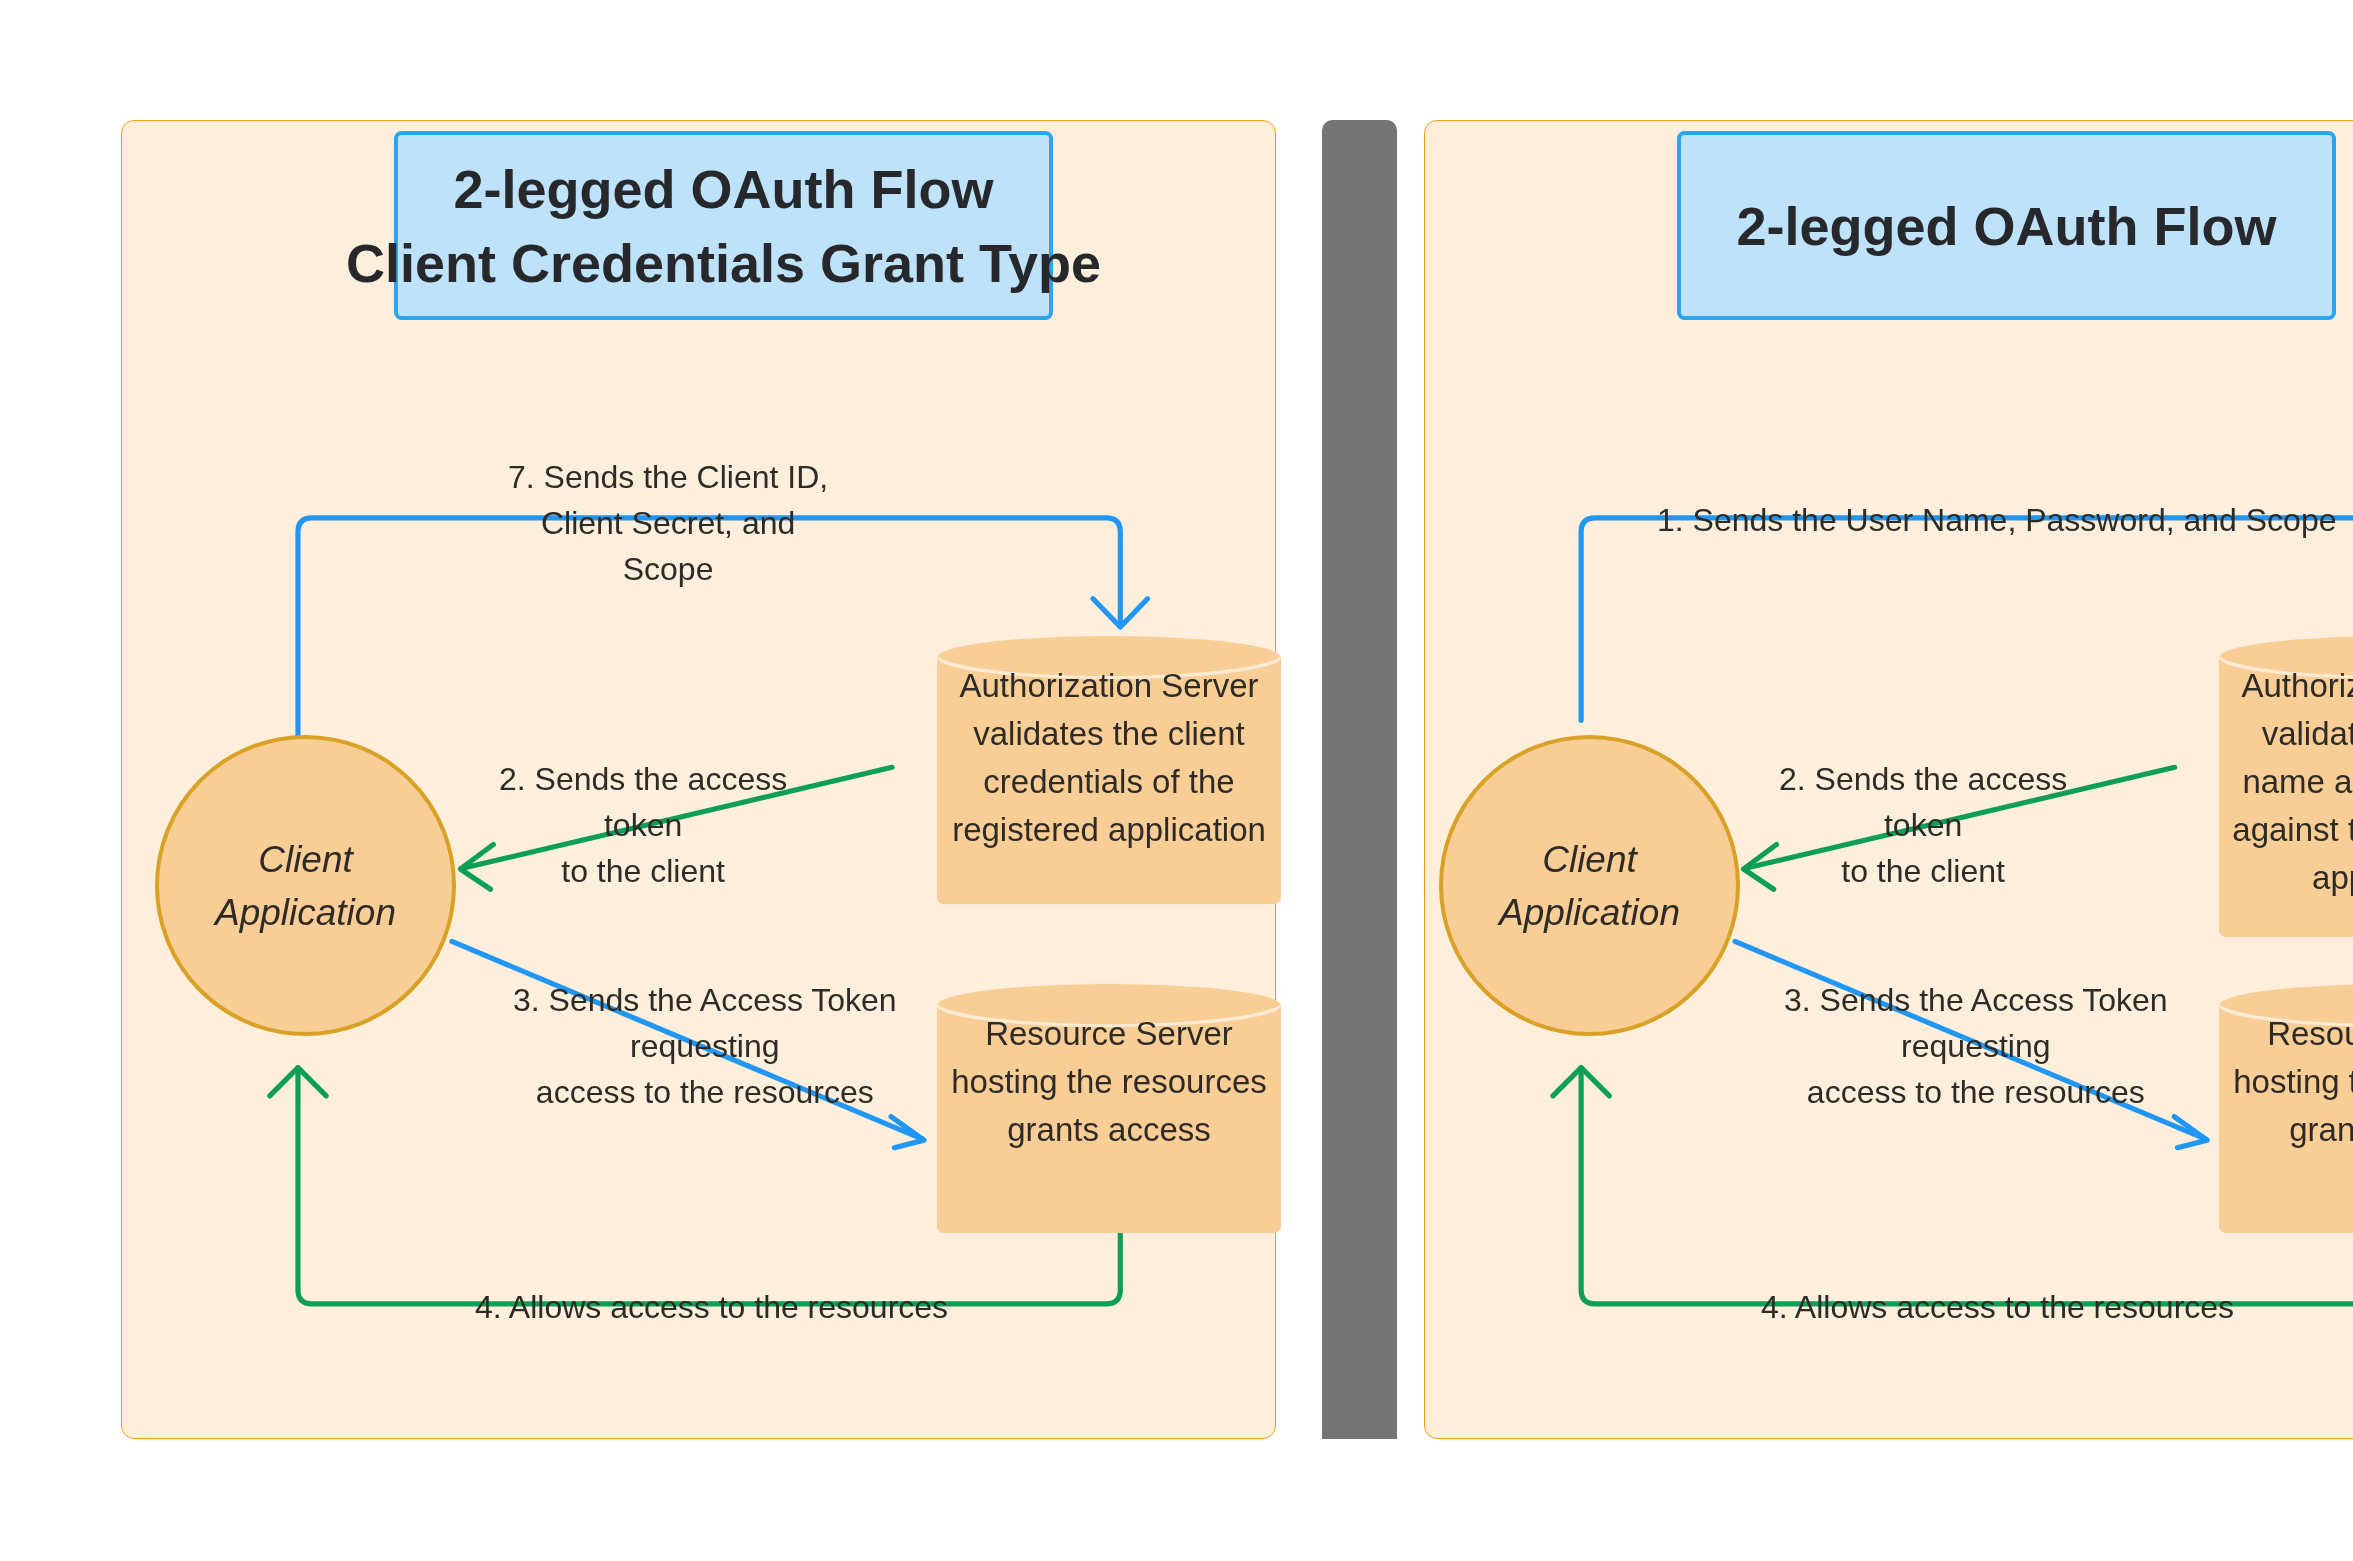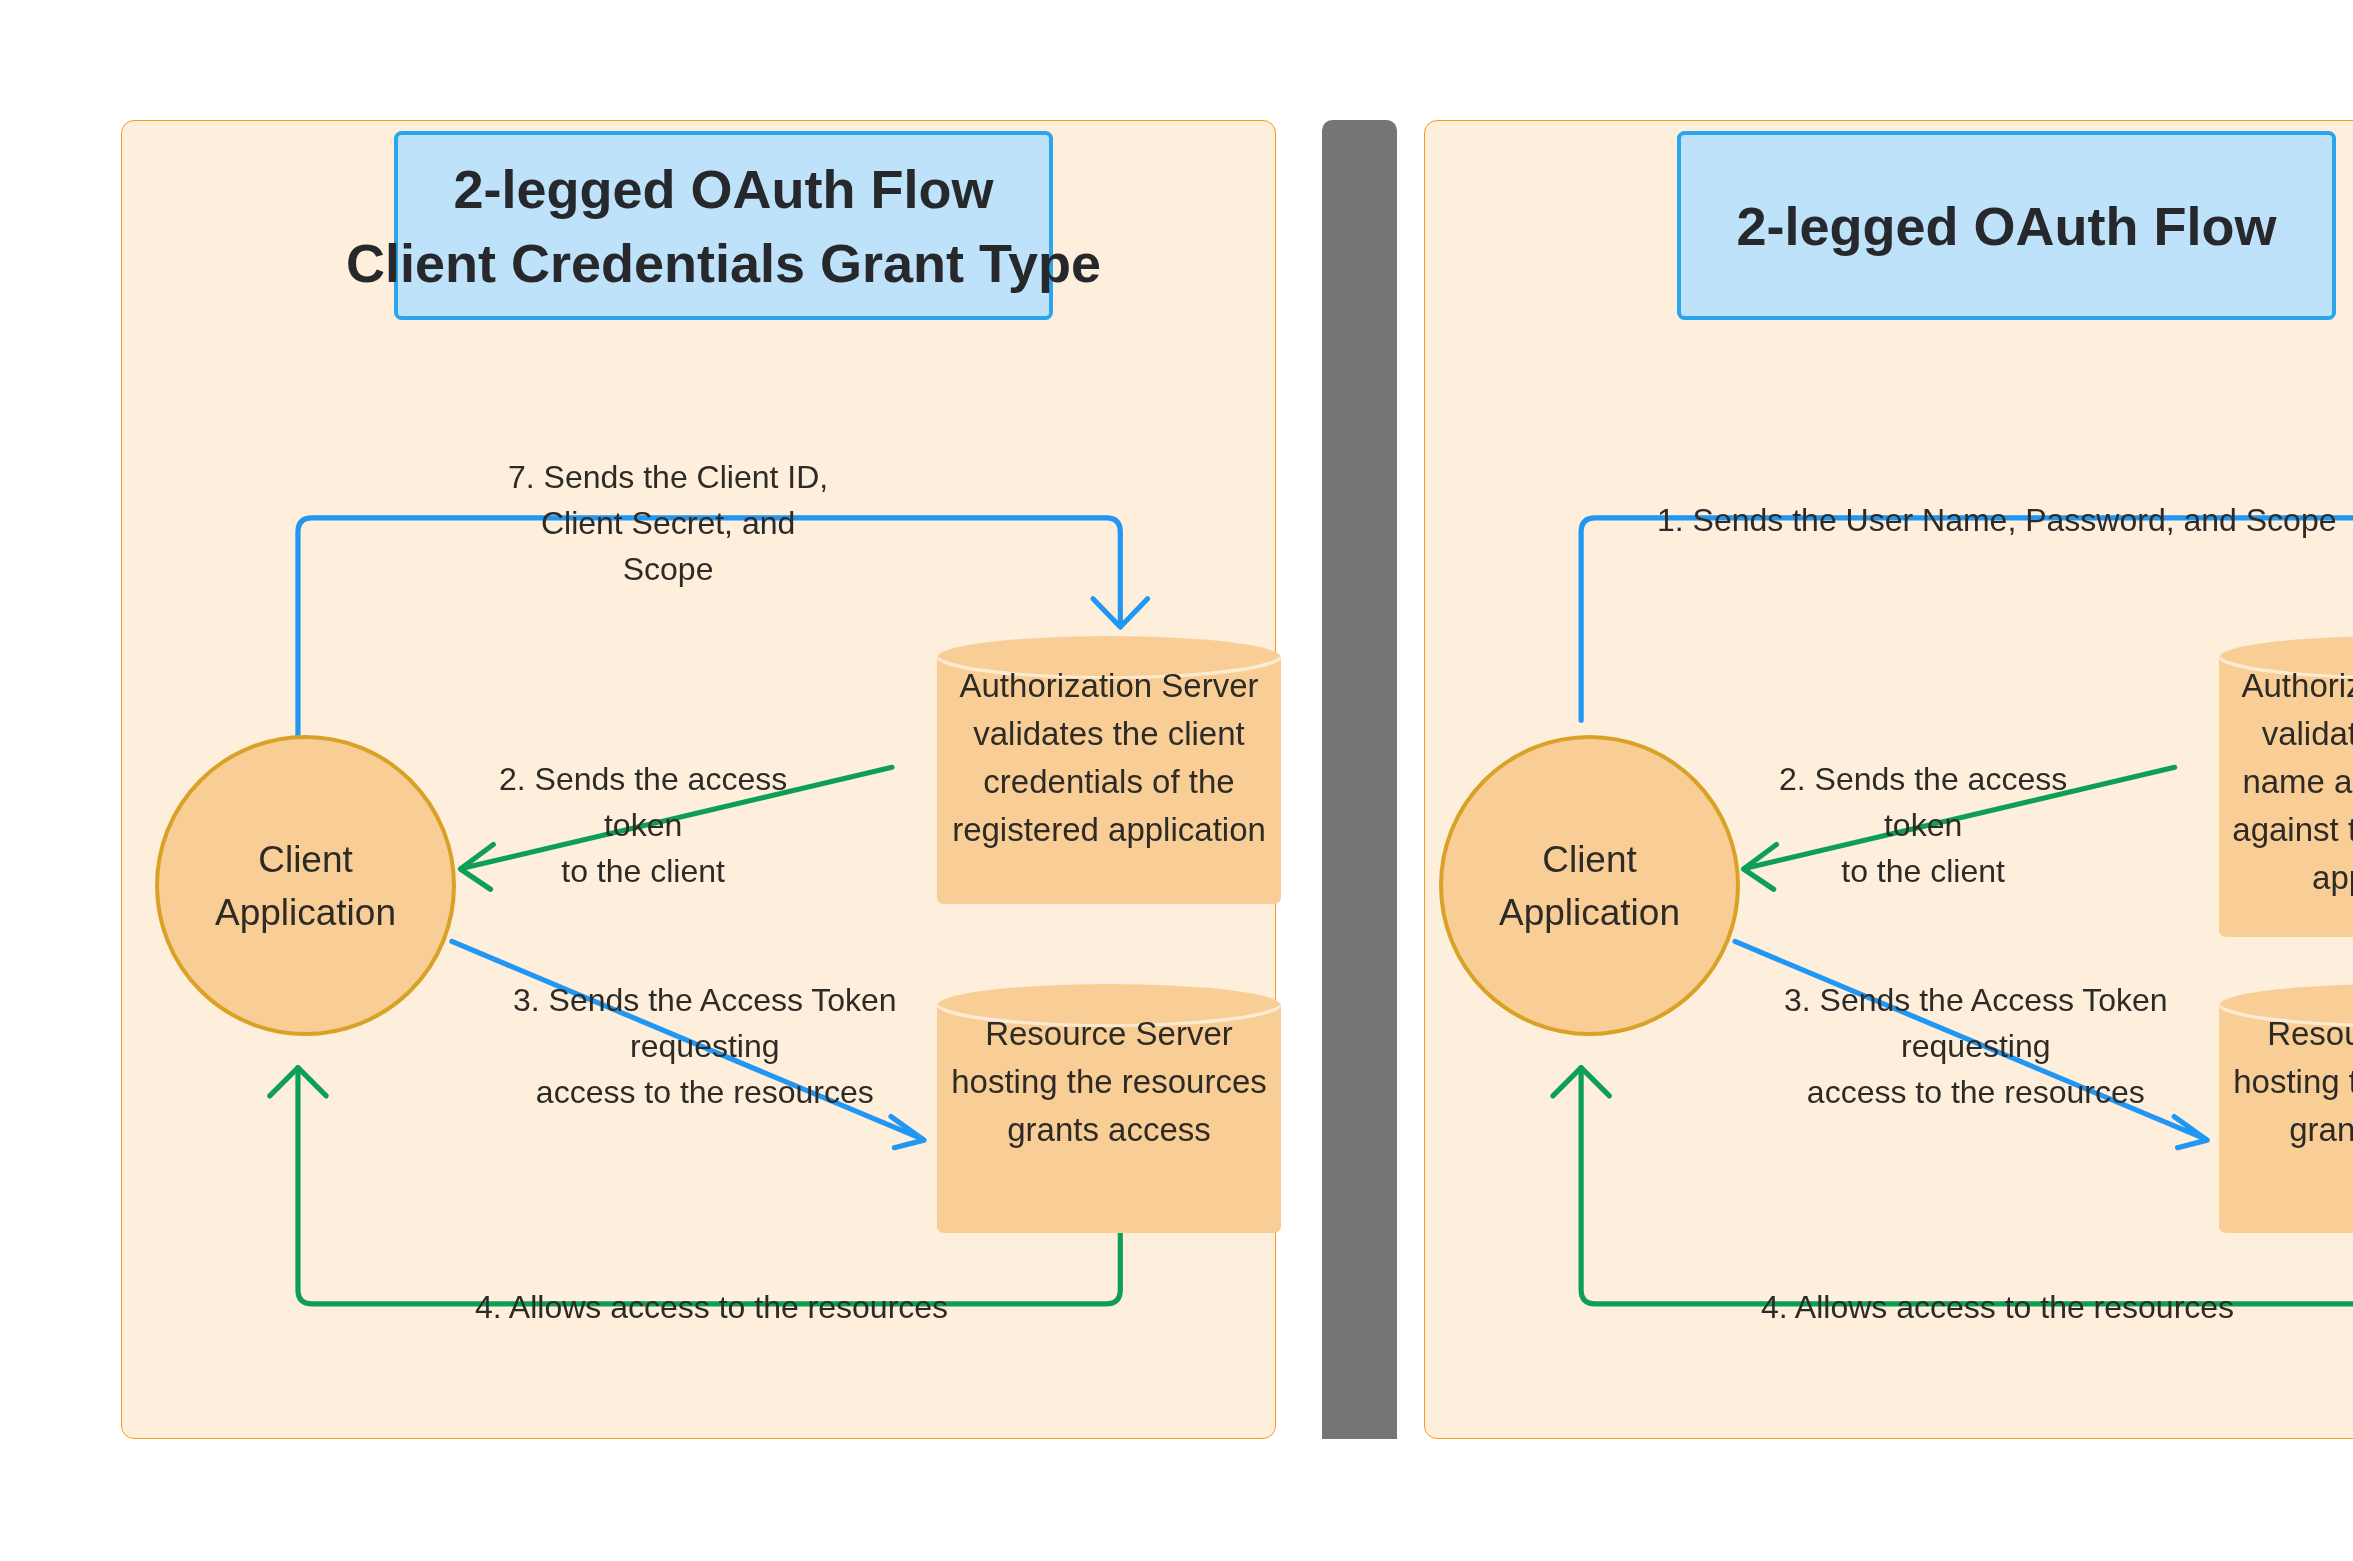--- a/index.html
+++ b/index.html
@@ -12,21 +12,21 @@
 
   #divider{position:absolute;left:1322px;top:120px;width:75px;height:1319px;background:#757575;border-radius:10.4px 10.4px 0 0;}
 
   .title-box{position:absolute;background:#BFE2FB;border:4.2px solid #2BA6EE;border-radius:7.5px;box-sizing:border-box;
              display:flex;flex-direction:column;align-items:center;justify-content:center;gap:20px;}
   #title-left{left:394px;top:131px;width:659px;height:189px;}
   #title-right{left:1677px;top:131px;width:659px;height:189px;}
   .title-line{font-size:54px;color:#26282B;line-height:1;white-space:nowrap;font-weight:bold;}
 
   .circle{position:absolute;width:301px;height:301px;border-radius:50%;background:#F9CE96;border:4.2px solid #D9A125;
-          box-sizing:border-box;display:flex;flex-direction:column;align-items:center;justify-content:center;gap:16px;}
+          box-sizing:border-box;display:flex;flex-direction:column;align-items:center;justify-content:center;gap:16px;font-style:italic;}
   #circle-left{left:155px;top:735px;}
   #circle-right{left:1439px;top:735px;}
   .circle-line{font-size:37px;color:#2E2B26;line-height:1;white-space:nowrap;}
 
   .cyl{position:absolute;}
   .cyl .body{position:absolute;left:0;top:21px;width:100%;height:calc(100% - 21px);background:#F9CE96;border-radius:0 0 6.6px 6.6px;}
   .cyl .top{position:absolute;left:0;top:0;width:100%;height:43px;border-radius:50%;background:#F9CE96;
             box-shadow:inset 0 -5.6px 0 -2.8px #FCEBD3;}
   .cyl .txt{position:absolute;left:8.5px;right:8.5px;top:0;bottom:0;display:flex;flex-direction:column;
             align-items:center;justify-content:flex-start;gap:15px;padding-top:33px;box-sizing:border-box;}

